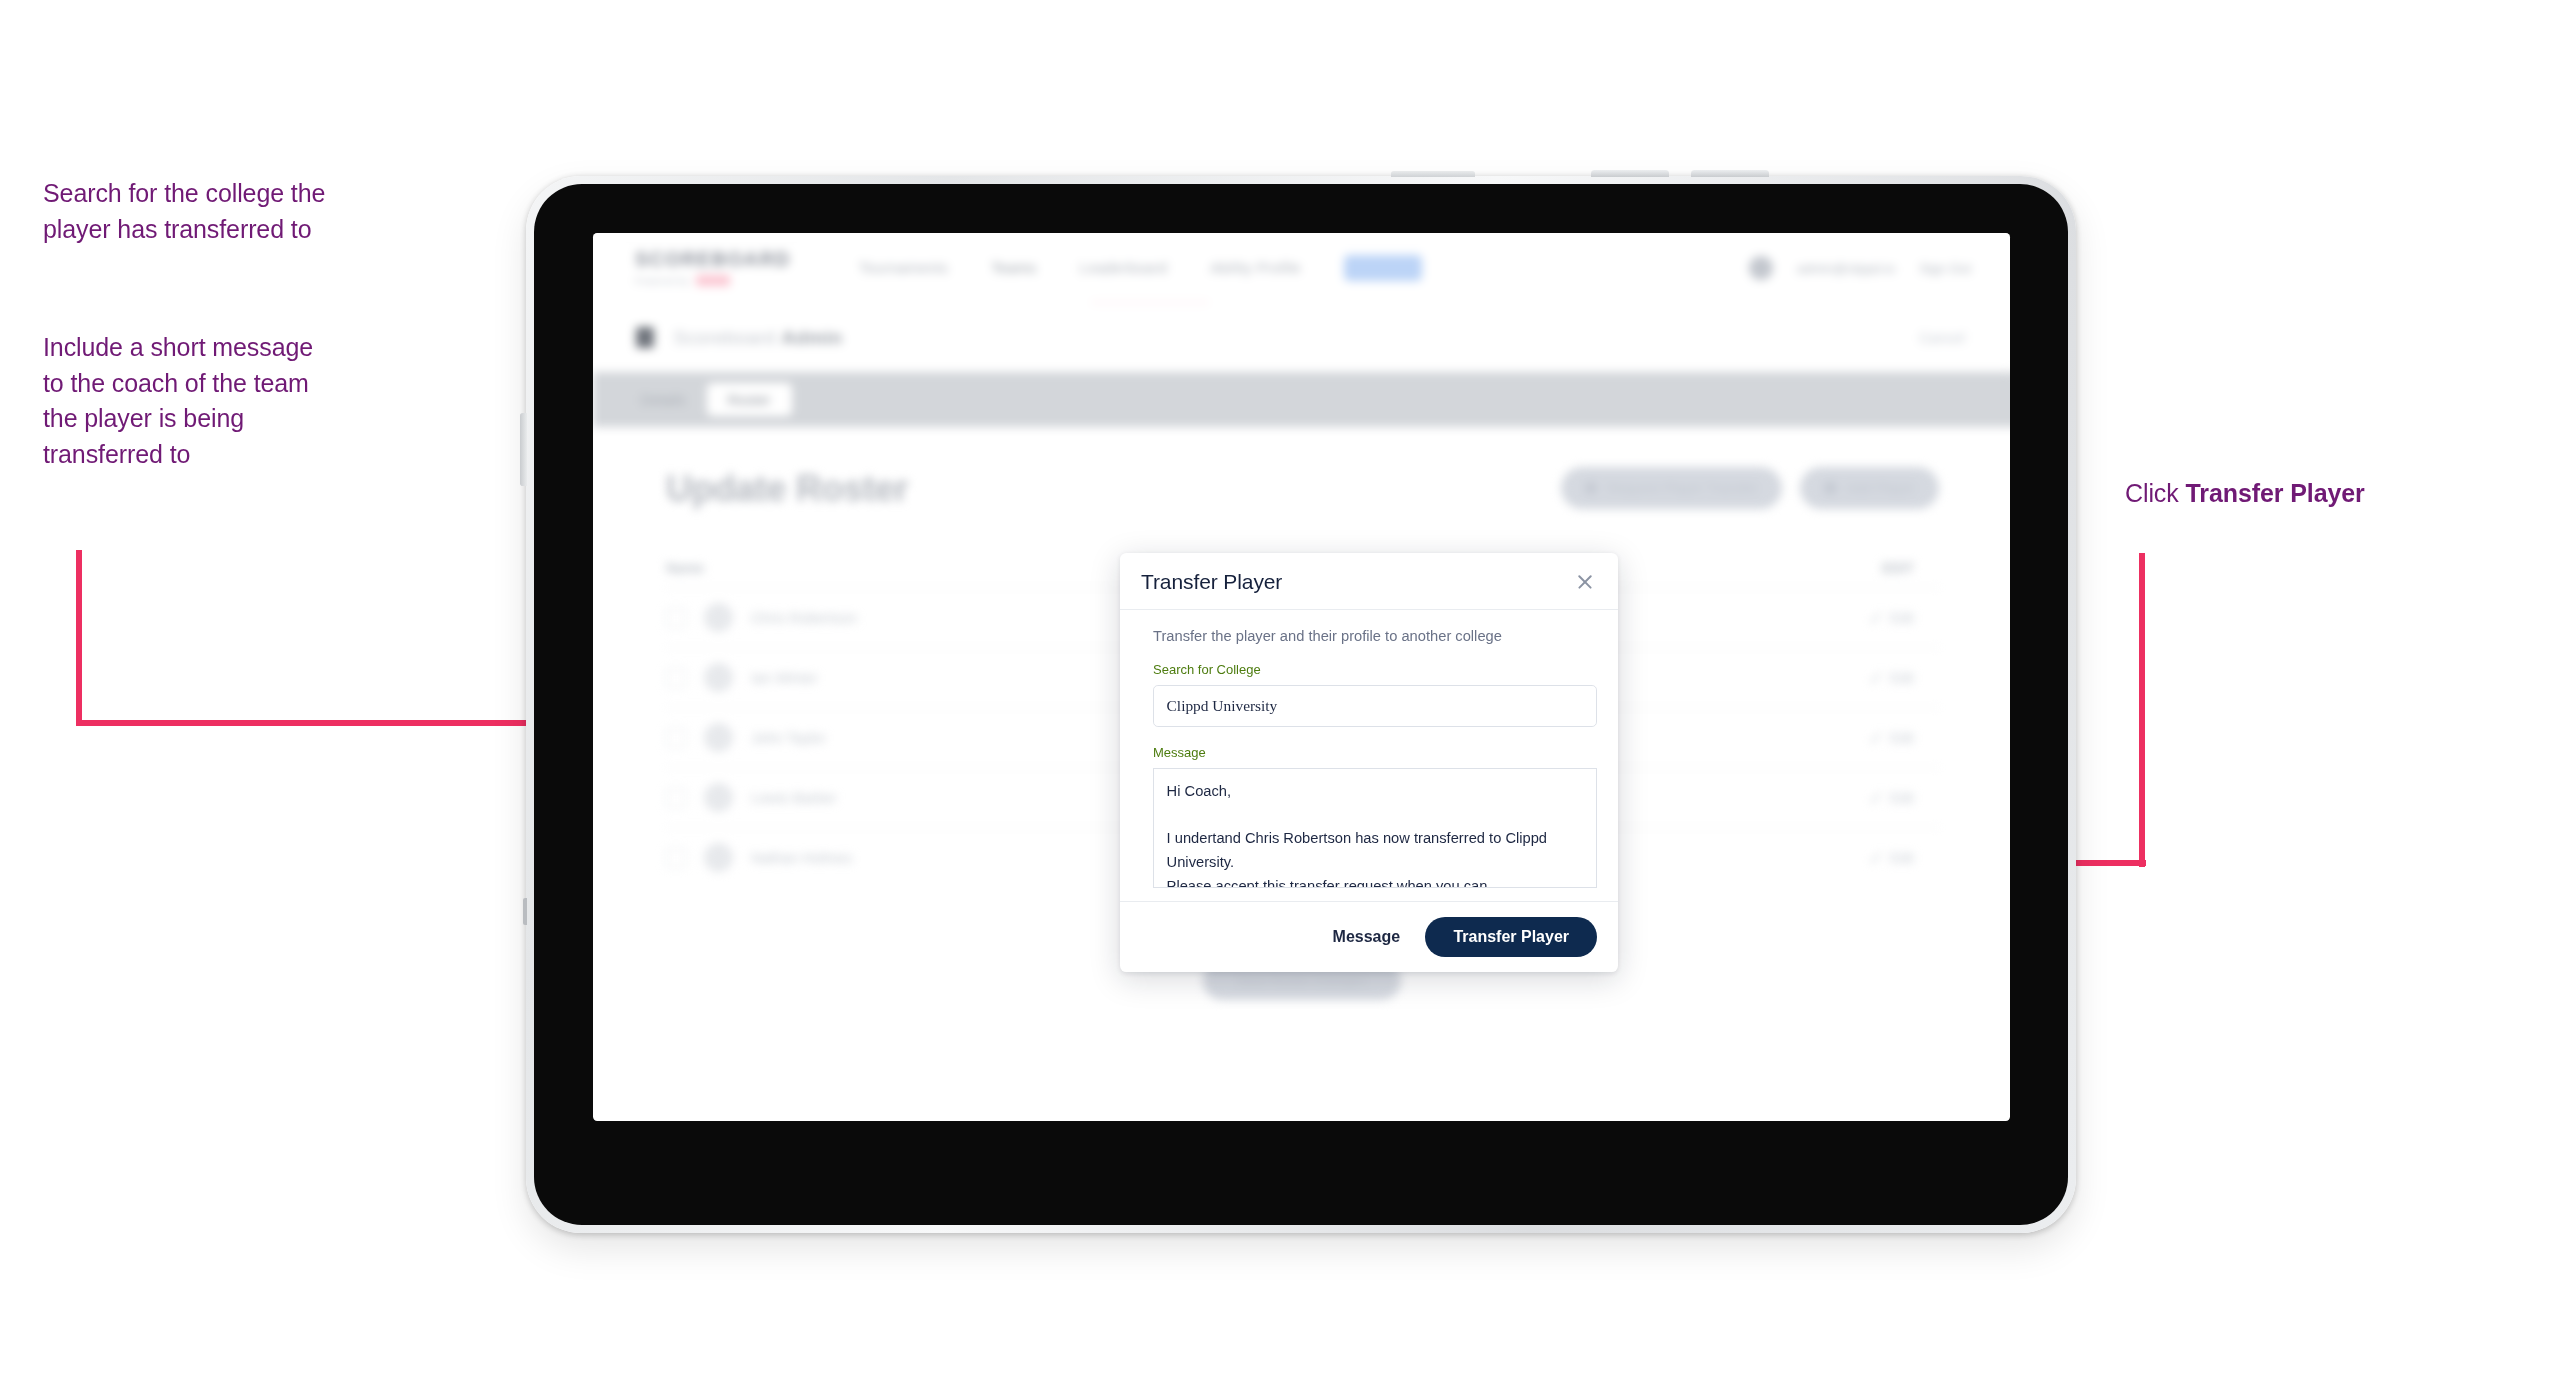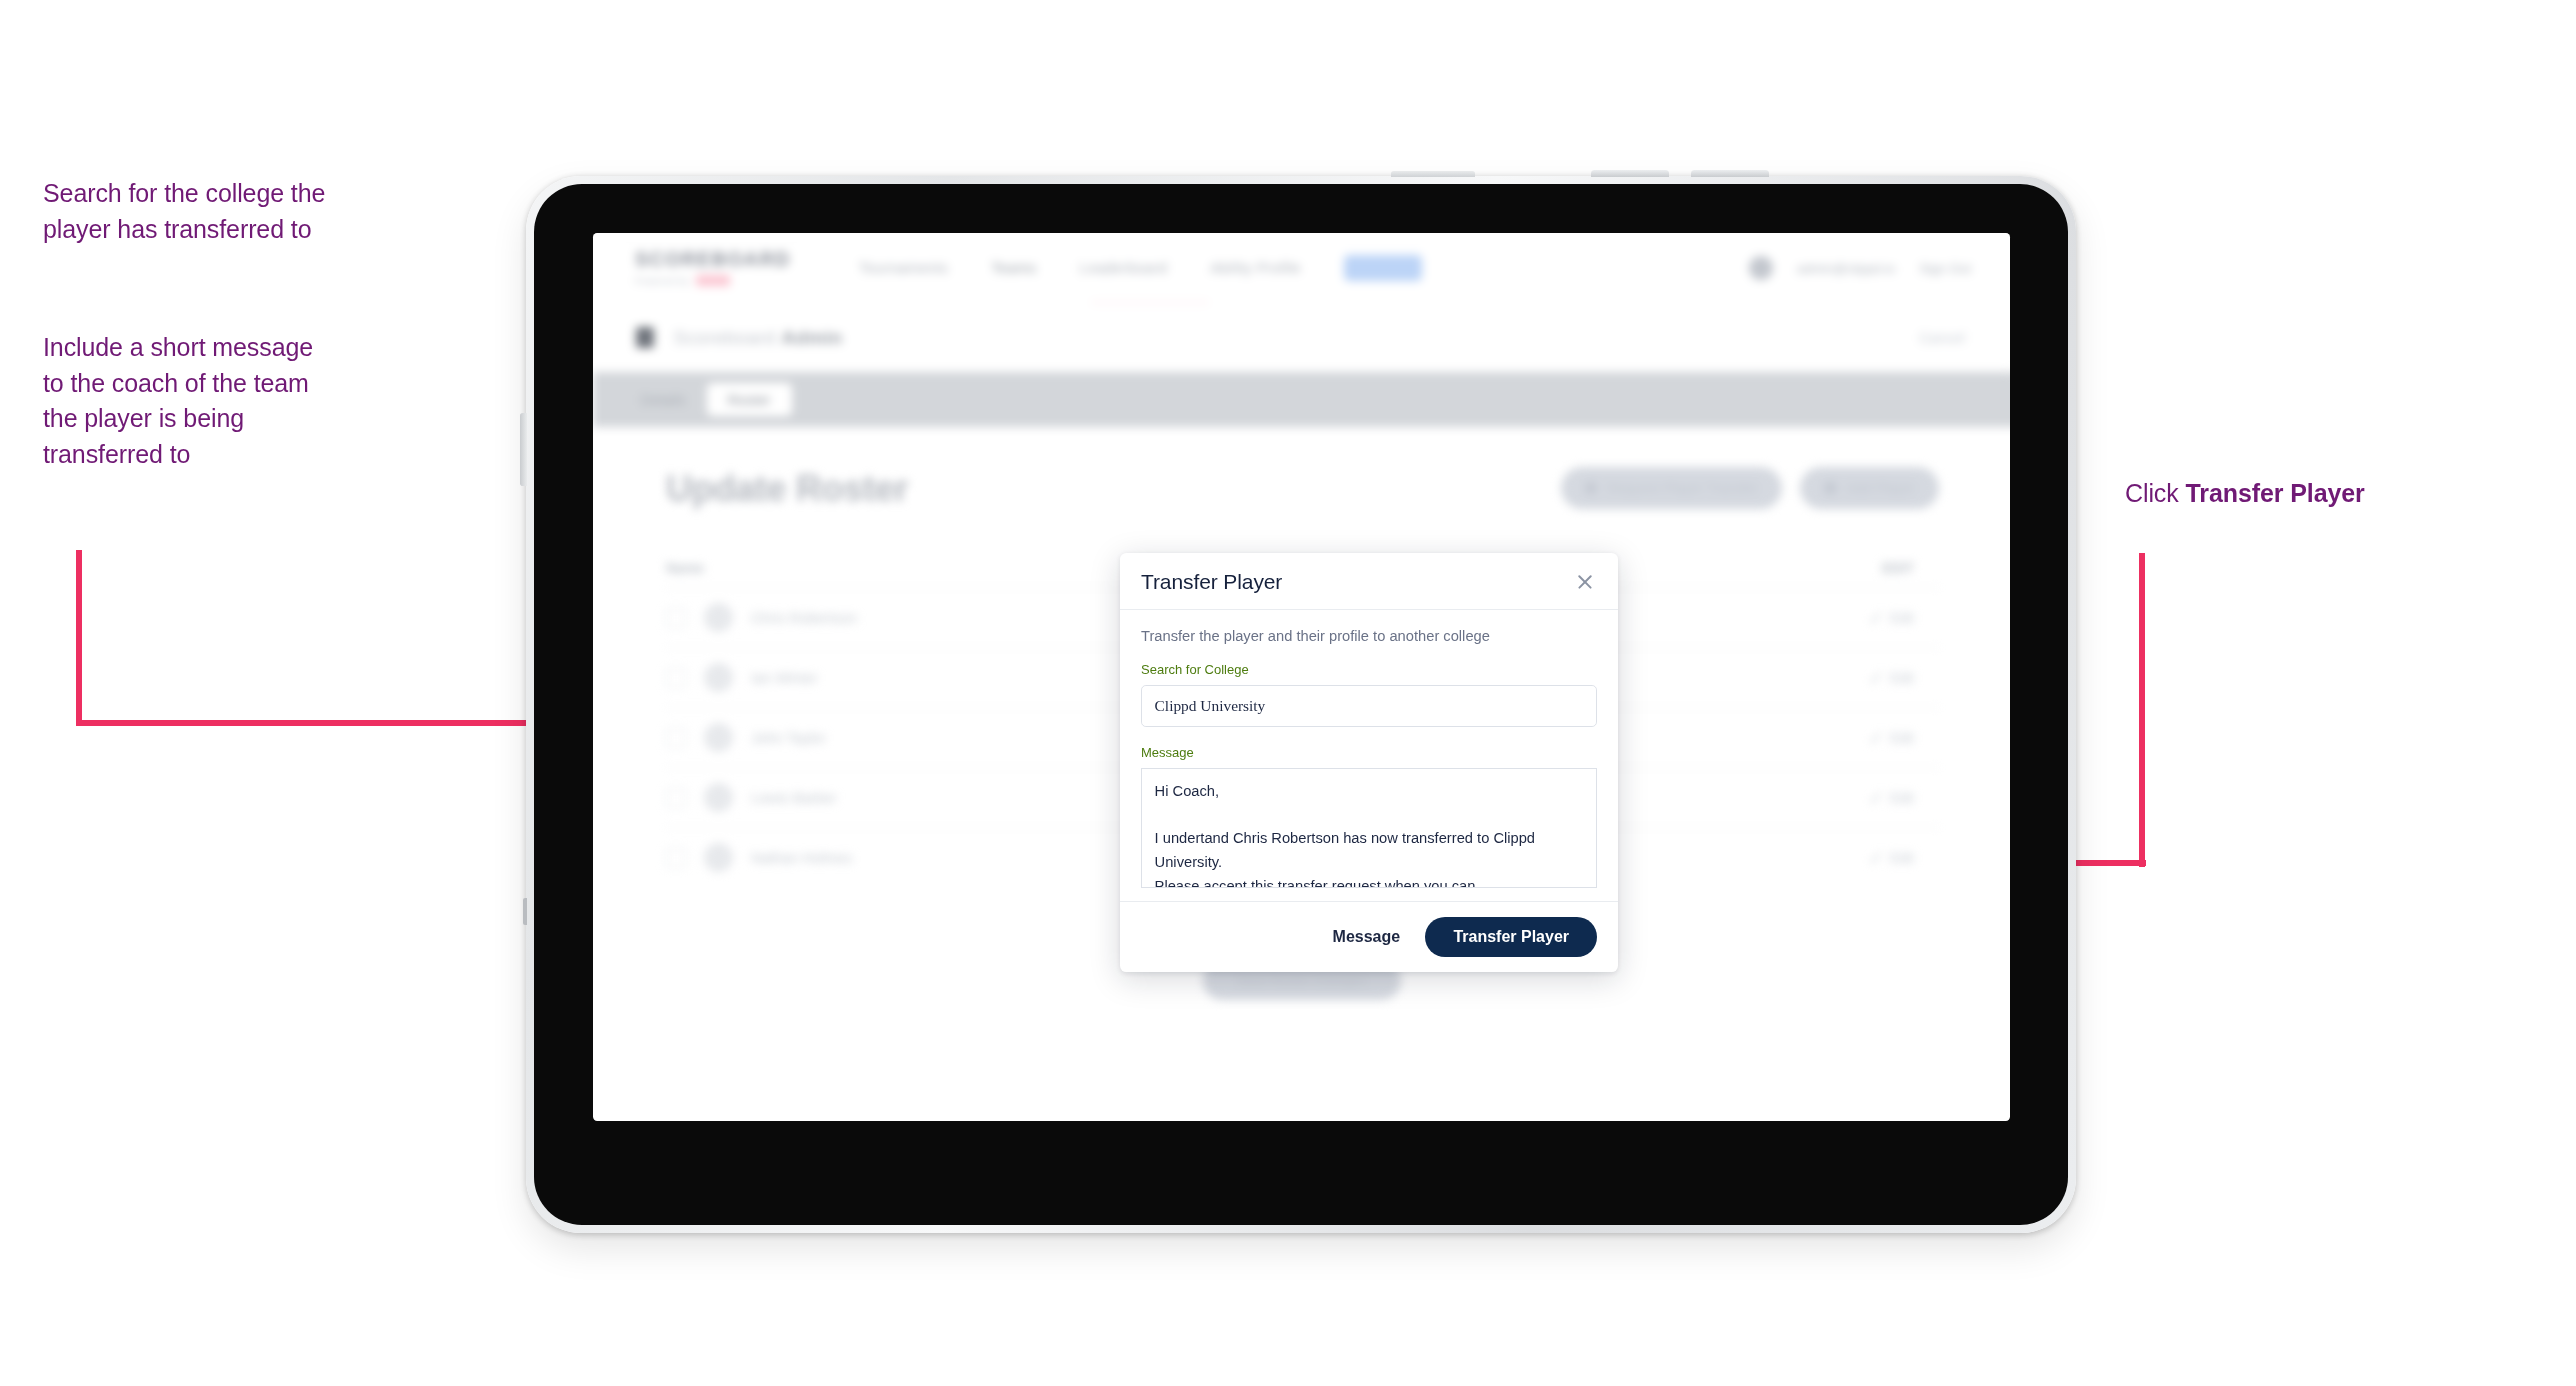--- a/index.html
+++ b/index.html
@@ -230,21 +230,21 @@
   #modal-close {
     width: 24px; height: 24px; position: relative; cursor: pointer;
   }
   #modal-close:before, #modal-close:after {
     content: ""; position: absolute; left: 2.8px; top: 11.2px;
     width: 18px; height: 1.8px; background: #8b93a3; border-radius: 1.4px;
   }
   #modal-close:before { transform: rotate(45deg); }
   #modal-close:after  { transform: rotate(-45deg); }
 
-  #modal-body { padding: 18px 21px 11.2px 21px; }
+  #modal-body { padding: 18px 21px 11.2px 21px; margin-left: 12px; }
   #modal-desc {
     font-size: 14.7px; color: #6a7287; margin-bottom: 18px;
   }
   .field-label {
     font-size: 13px; color: #4d7c0f; margin-bottom: 7.7px;
   }
   #college-input {
     width: 100%; box-sizing: border-box;
     border: 0.7px solid #dde1e8; border-radius: 4.9px;
     padding: 11.2px 12.6px;

